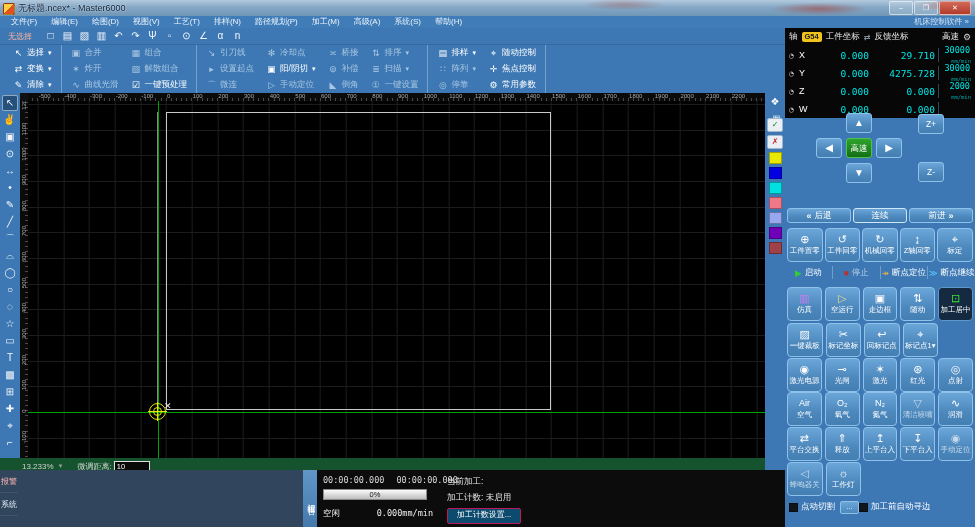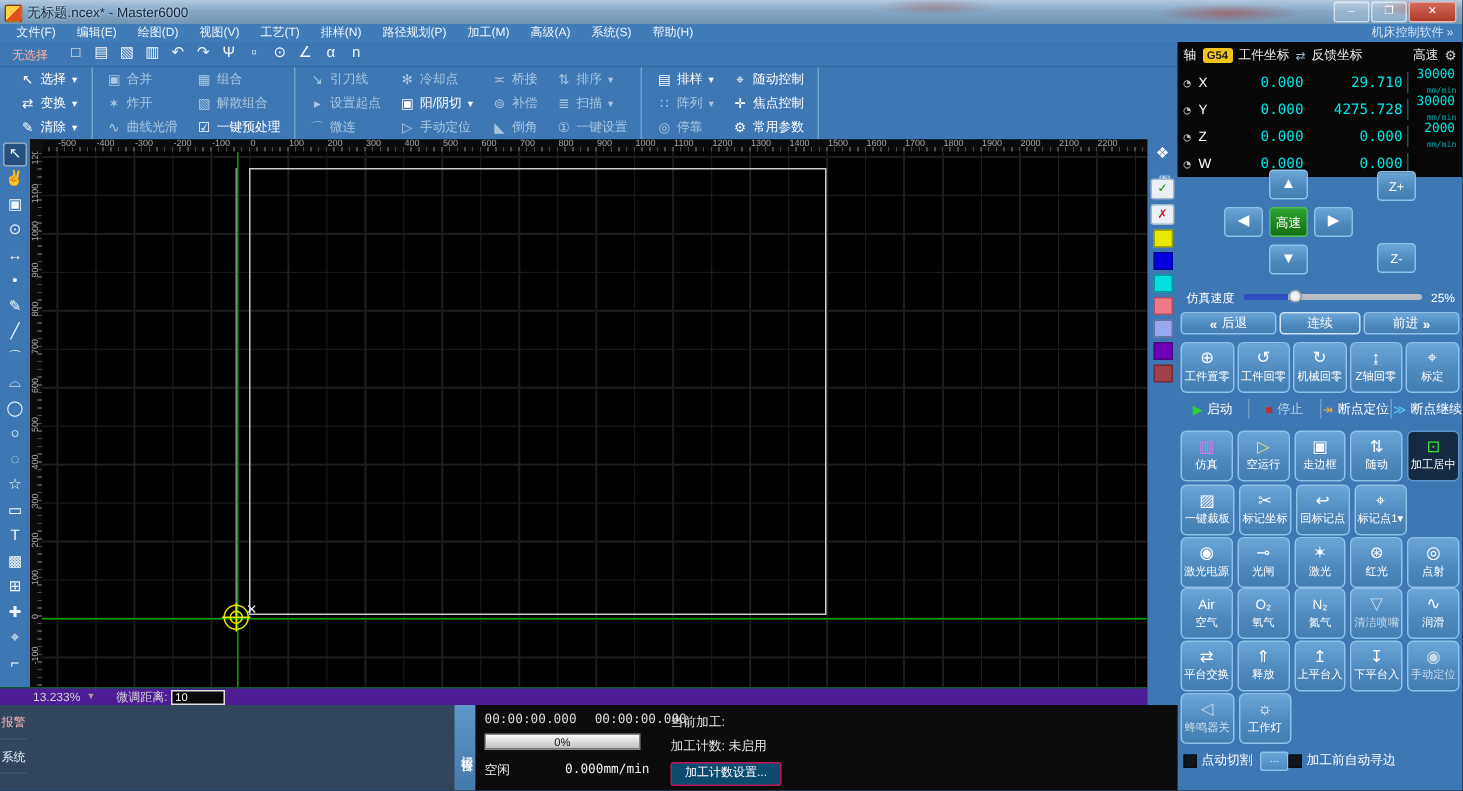--- a/index.html
+++ b/index.html
@@ -73,22 +73,22 @@
   .headx{position:absolute;left:136px;top:300px;color:#e8e8e8;font-size:9px}
   
   .lstrip{position:absolute;left:765px;top:0;width:20px;height:377px;background:#3d78b4;
     display:flex;flex-direction:column;align-items:center;padding-top:3px;box-sizing:border-box}
   .lstrip .licon{color:#fff;font-size:10px;margin-bottom:2px}
   .lstrip .ltitle{color:#e8f1fa;font-size:8px;writing-mode:vertical-rl;letter-spacing:2px;margin-bottom:5px}
   .lbtn{width:14px;height:12px;background:#e9eff5;border:1px solid #9fb8cd;border-radius:2px;
     font-size:8px;line-height:11px;text-align:center;margin-bottom:3px}
   .swatch{width:13px;height:12px;margin-bottom:3px;border:1px solid rgba(0,0,0,.3);box-sizing:border-box}
   
-  .cstatus{position:absolute;left:0;top:365px;width:765px;height:12px;background:#4c1d95;
-    border-top:1px solid #14532d;display:flex;align-items:center;box-sizing:border-box}
+  .cstatus{position:absolute;left:0;top:365px;width:765px;height:12px;background:#14532d;
+    border-top:4px solid #14532d;display:flex;align-items:center;box-sizing:border-box}
   .cstatus .zoomv{color:#cfcfcf;font-size:8px;margin-left:22px}
   .cstatus .zdd{color:#9a9a9a;font-size:6px;margin-left:4px}
   .cstatus .nlabel{color:#d8d8d8;font-size:8px;margin-left:14px}
   .cstatus input{width:30px;height:8px;background:#090909;border:1px solid #e0e0e0;color:#fff;
     font-size:7.5px;padding:0 2px;margin-left:2px}
   
   .rpanel{position:absolute;left:785px;top:28px;width:190px;height:499px;background:#3d78b4}
   .coords{position:absolute;left:0;top:0;width:190px;height:90px;background:#070707}
   .chead{display:flex;align-items:center;height:18px;padding:0 4px;color:#e9e9e9;font-size:8.5px;gap:4px}
   .g54{background:#f2c31d;color:#1a1a1a;font-weight:bold;font-size:7.5px;border-radius:2px;padding:0 3px;line-height:10px}
@@ -508,27 +508,20 @@
   <div>
     <div class="jbtn" style="left:61px;top:85px">▲</div>
     <div class="jbtn" style="left:31px;top:110px">◀</div>
     <div class="jbtn green" style="left:61px;top:110px">高速</div>
     <div class="jbtn" style="left:91px;top:110px">▶</div>
     <div class="jbtn" style="left:61px;top:135px">▼</div>
     <div class="jbtn" style="left:133px;top:86px;font-size:8.5px">Z+</div>
     <div class="jbtn" style="left:133px;top:134px;font-size:8.5px">Z-</div>
   </div>
 
-  <div class="simrow">
-    <span class="simlabel">仿真速度</span>
-    <div class="track">
-        <div class="thumb"></div>
-      </div>
-    <span class="simval">25%</span>
-  </div>
 
   <div class="navrow">
     <div class="nbtn" style="flex:1.2">
         <span class="chev">«</span>
         <span>后退</span>
       </div>
     <div class="nbtn mid" style="flex:1">
         <span>连续</span>
       </div>
     <div class="nbtn" style="flex:1.2">

